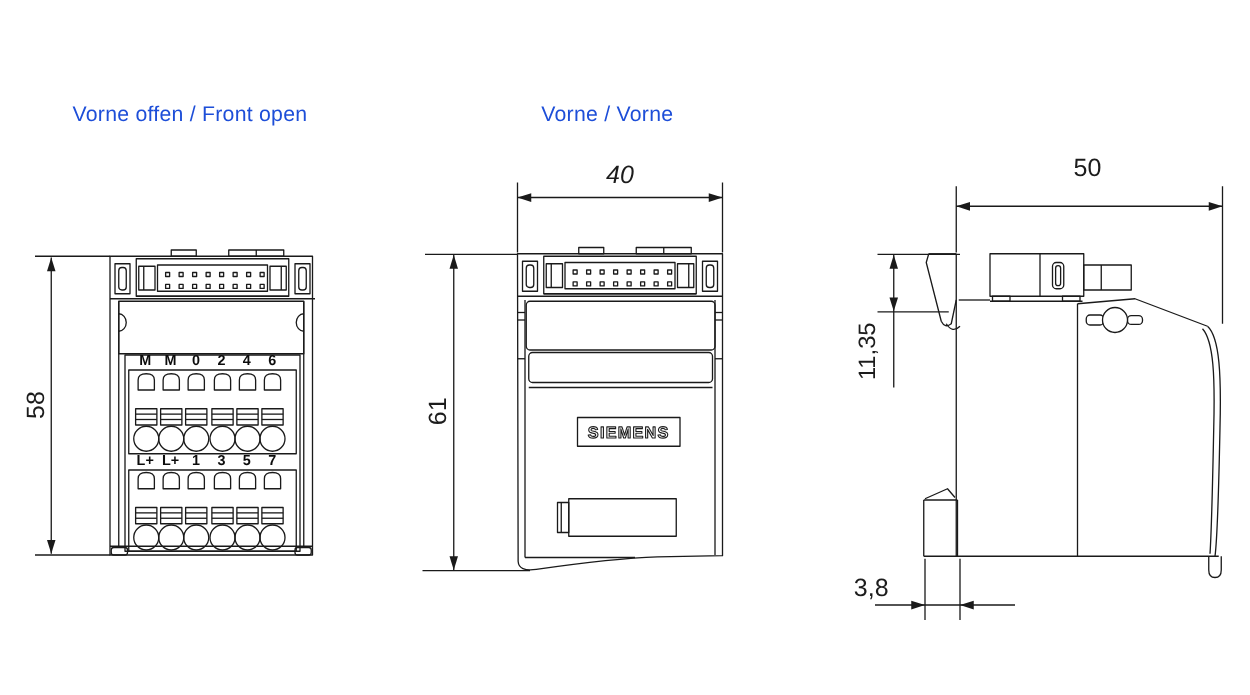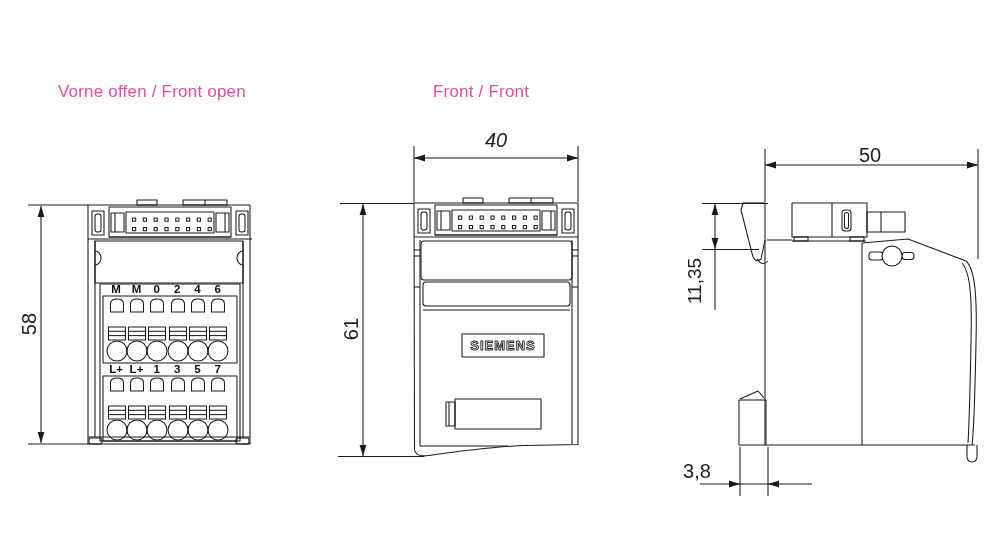--- a/index.html
+++ b/index.html
@@ -1,20 +1,20 @@
 <!DOCTYPE html>
 <html><head>
 <meta charset="utf-8">
 <style>
   html,body{margin:0;padding:0;background:#fff;}
   body{width:1000px;height:556px;position:relative;overflow:hidden;
        font-family:"Liberation Sans",sans-serif;color:#1e1e1e;}
   .stage{position:absolute;left:0;top:0;width:1000px;height:556px;}
   svg.drawing{stroke:#1a1a1a;fill:none;stroke-width:1.05;stroke-linejoin:round;stroke-linecap:butt;}
-  .view-title{position:absolute;font-size:17px;letter-spacing:.2px;color:#ec4899;white-space:nowrap;}
+  .view-title{position:absolute;font-size:17px;letter-spacing:.2px;color:#1d4ed8;white-space:nowrap;}
   .dim{position:absolute;font-size:20px;color:#1c1c1c;text-align:center;white-space:nowrap;}
   .rot{transform:rotate(-90deg);}
   .trow{position:absolute;left:106px;width:122px;display:flex;height:13px;}
   .trow span{flex:1;text-align:center;font-size:11.5px;font-weight:bold;color:#0c0c0c;line-height:13px;}
 </style>
 </head>
 <body>
 
 <div class="stage">
 
@@ -206,26 +206,26 @@
       <line x1="768" y1="447" x2="768" y2="496"></line>
       <line x1="700" y1="484" x2="812" y2="484"></line>
       <polygon points="740,484 729,480.5 729,487.5" fill="#1a1a1a" stroke="none"></polygon>
       <polygon points="768,484 779,480.5 779,487.5" fill="#1a1a1a" stroke="none"></polygon>
     </g>
   </g>
 </svg>
 
 
 <div class="view-title" style="left:58px;top:82px;">Vorne offen / Front open</div>
-<div class="view-title" style="left:433px;top:82px;">Front / Front</div>
+<div class="view-title" style="left:433px;top:82px;">Vorne / Vorne</div>
 
 <div class="dim rot" style="left:9px;top:313px;width:40px;height:22px;line-height:22px;">58</div>
 <div class="dim" style="left:474px;top:129px;width:44px;font-style:italic;">40</div>
 <div class="dim rot" style="left:331px;top:318px;width:40px;height:22px;line-height:22px;">61</div>
-<div class="dim" style="left:848px;top:144px;width:44px;">50</div>
+<div class="dim" style="left:848px;top:124px;width:44px;">50</div>
 <div class="dim rot" style="left:664px;top:270px;width:62px;height:22px;line-height:22px;font-size:19px;">11,35</div>
 <div class="dim" style="left:675px;top:460px;width:44px;">3,8</div>
 
 <div class="trow" style="top:283px;">
   <span>M</span>
   <span>M</span>
   <span>0</span>
   <span>2</span>
   <span>4</span>
   <span>6</span>

